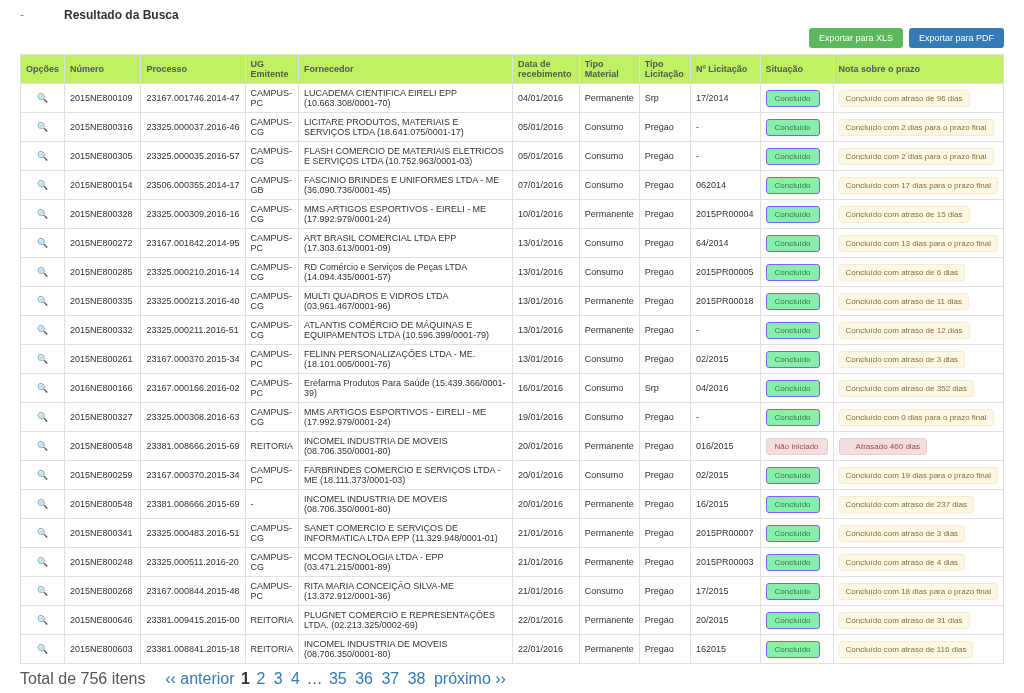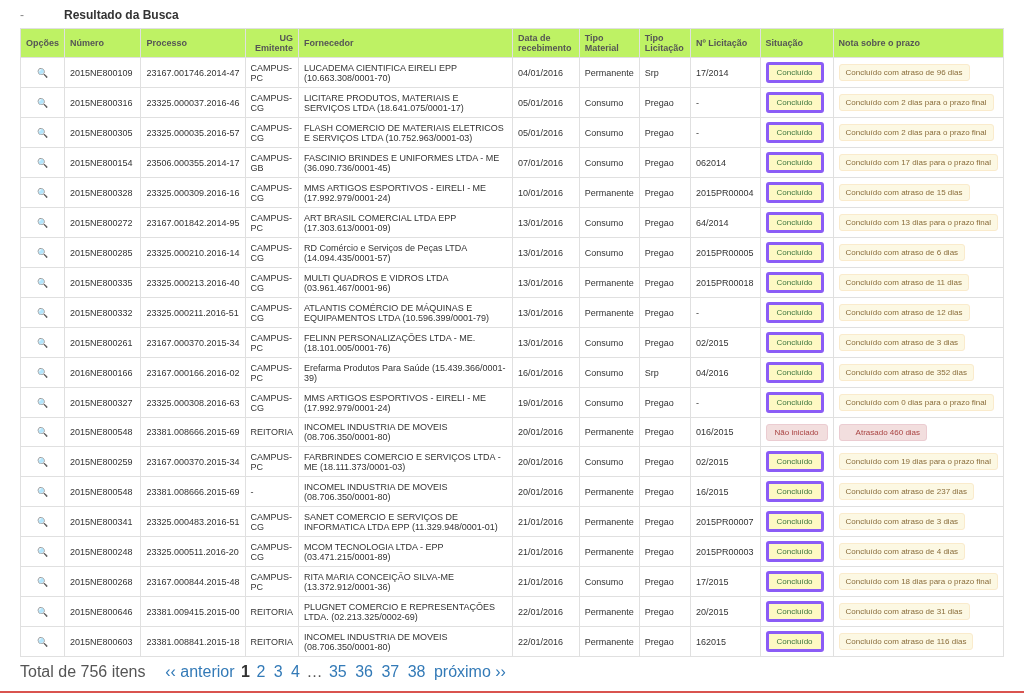--- a/index.html
+++ b/index.html
@@ -11,48 +11,52 @@
 .export-row { display: flex; justify-content: flex-end; gap: 6px; margin-bottom: 6px; }
 .btn { display: inline-block; padding: 5px 10px; border-radius: 3px; font-size: 9px; color: #fff; cursor: pointer; border: none; }
 .btn-green { background: #5cb85c; }
 .btn-blue { background: #337ab7; }
 table { width: 100%; border-collapse: collapse; }
 th, td { border: 1px solid #e0e0e0; padding: 4px 5px; text-align: left; vertical-align: middle; font-size: 9px; }
 th { background: #bef264; font-weight: bold; color: #555; }
 td.opcoes { width: 22px; text-align: center; }
 .mag-icon::before { content: "\1F50D"; font-size: 9px; color: #555; }
 .status-pill { display: inline-block; padding: 3px 8px; border-radius: 3px; font-size: 8px; white-space: nowrap; }
-.status-concluido { background: #fef9c3; color: #3c763d; border: 3px solid #8b5cf6; }
+.status-concluido { background: #86efac; color: #3c763d; border: 1px solid #8b5cf6; }
 .status-nao { background: #f2dede; color: #a94442; border: 1px solid #ebccd1; }
 .note-pill { display: inline-block; padding: 3px 6px; border-radius: 3px; font-size: 8px; white-space: nowrap; }
 .note-warn { background: #fcf8e3; color: #8a6d3b; border: 1px solid #faebcc; }
 .note-danger { background: #f2dede; color: #a94442; border: 1px solid #ebccd1; padding-left: 16px; }
 .pager-row { padding: 6px 0 10px 0; font-size: 16px; color: #555; }
 .pager-row a { color: #337ab7; text-decoration: none; margin: 0 2px; cursor: pointer; }
 .pager-row .cur { font-weight: bold; color: #333; }
 .debug-bar { background: #d9534f; color: #fff; font-size: 9px; padding: 4px 10px; text-align: right; }
 .col-numero { width: 78px; }
 .col-processo { width: 110px; }
-.col-ug { width: 48px; text-align: right; }
+.col-ug { width: 48px; }
 .col-fornecedor { width: 280px; }
 .col-data { width: 68px; }
 .col-tipomat { width: 60px; }
 .col-tipolic { width: 52px; margin-left: 16px; }
 .col-nlic { width: 70px; margin-top: 20px; }
 .col-sit { width: 64px; }
 </style>
 </head>
 <body>
 
 <div class="content">
   <div class="header-row">
     <span class="toggle">-</span>
     <span class="page-title">Resultado da Busca</span>
   </div>
 
+  <div class="export-row">
+    <button class="btn btn-green">Exportar para XLS</button>
+    <button class="btn btn-blue">Exportar para PDF</button>
+  </div>
 
   <table>
     <thead>
       <tr>
         <th>Opções</th>
         <th class="col-numero">Número</th>
         <th class="col-processo">Processo</th>
         <th class="col-ug">UG Emitente</th>
         <th class="col-fornecedor">Fornecedor</th>
         <th class="col-data">Data de recebimento</th>

